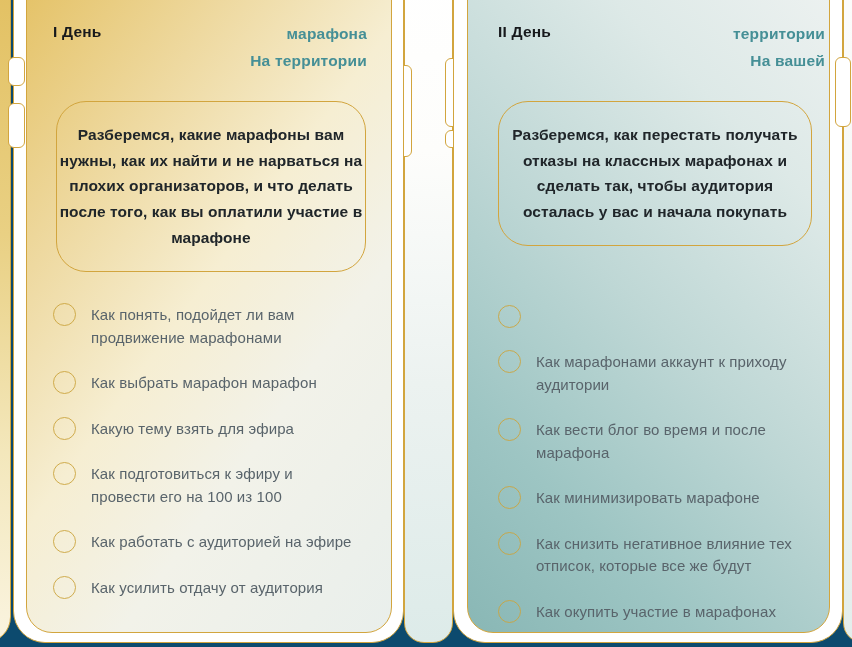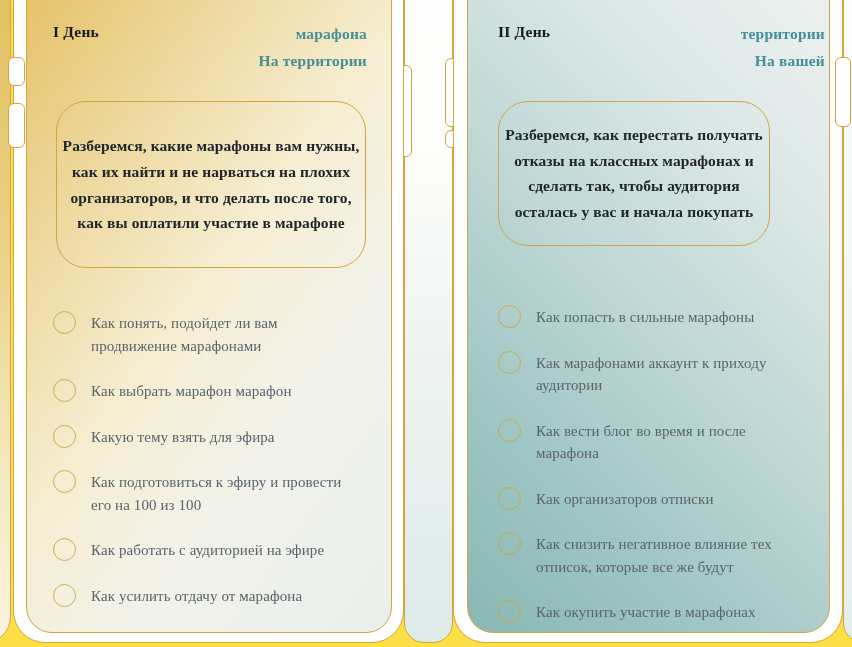--- a/index.html
+++ b/index.html
@@ -1,19 +1,19 @@
 <!DOCTYPE html>
 <html><head>
 <meta charset="utf-8">
 <style>
   html,body{margin:0;padding:0;background:#ffffff;}
   #stage{
     position:relative;width:852px;height:647px;overflow:hidden;
-    background:#fde047;
-    font-family:Liberation Serif, serif;
+    background:#0c4a6e;
+    font-family:Liberation Sans, sans-serif;
   }
   
   .ghost{position:absolute;top:-40px;height:683px;border:1.5px solid #d2a53e;box-sizing:border-box;}
   .ghost-left{left:-62px;width:73px;border-radius:26px;
     background:linear-gradient(180deg,#e2bf5f 0%,#e9d083 40%,#f3e7bb 72%,#faf4e0 100%);}
   .ghost-mid{left:404px;width:49px;border-radius:20px;
     background:linear-gradient(180deg,#ffffff 0%,#fdfdfb 28%,#ecf2f0 62%,#ddebe9 100%);}
   .ghost-right{left:843px;width:80px;border-radius:20px;
     background:linear-gradient(180deg,#fdfdfc 0%,#f1f5f4 55%,#e3eeec 100%);}
   
@@ -34,23 +34,23 @@
     background:linear-gradient(225deg,#eef2f1 0%,#dde9e7 24%,#bed7d5 52%,#9dc5c3 78%,#89b7b5 100%);}
   
   .card-head{position:absolute;top:50px;left:26px;right:24px;display:flex;
     justify-content:space-between;align-items:flex-start;}
   .day-label{font-weight:bold;font-size:15.5px;color:#17191c;letter-spacing:.2px;padding-top:2px;}
   .loc-title{font-weight:bold;font-size:15.5px;color:#458f96;text-align:right;line-height:1.72;letter-spacing:.2px;}
   .summary-box{position:absolute;top:130px;border:1.5px solid #d2a53e;border-radius:30px;
     box-sizing:border-box;padding:20px 0;display:flex;align-items:center;justify-content:center;}
   .summary-box .txt{font-weight:bold;font-size:15.5px;line-height:1.66;color:#20262a;text-align:center;letter-spacing:.1px;}
   .box-1{left:29px;width:310px;min-height:167px;}
-  .box-2{left:30px;width:272px;min-height:140px;}
+  .box-2{left:30px;width:314px;min-height:140px;}
   .items{position:absolute;display:flex;flex-direction:column;gap:23px;}
-  .items-1{left:26px;top:333px;width:310px;margin-top:8px;}
+  .items-1{left:26px;top:333px;width:310px;}
   .items-2{left:30px;top:335px;width:300px;}
   .item{display:flex;align-items:flex-start;}
   .bullet{flex:0 0 auto;width:23px;height:23px;border:1.6px solid rgba(203,164,62,.9);
     border-radius:50%;box-sizing:border-box;margin-top:-1px;}
   .item .txt{margin-left:15px;font-size:15px;line-height:1.5;color:#59646b;max-width:270px;letter-spacing:.1px;}
 </style>
 </head>
 <body>
 
 <div id="stage">
@@ -97,52 +97,51 @@
       <div class="item">
         <span class="bullet"></span>
         <span class="txt">Как подготовиться к эфиру и провести его на 100 из 100</span>
       </div>
       <div class="item">
         <span class="bullet"></span>
         <span class="txt">Как работать с аудиторией на эфире</span>
       </div>
       <div class="item">
         <span class="bullet"></span>
-        <span class="txt">Как усилить отдачу от марафона</span>
+        <span class="txt">Как усилить отдачу от аудитория</span>
       </div>
     </div>
   </div>
 
   <div class="screen screen-2" style="z-index:5;">
     <div class="card-head" style="left:30px;right:4px;">
       <div class="day-label">II День</div>
       <div class="loc-title">
         <div>территории</div>
         <div>На вашей</div>
       </div>
     </div>
     <div class="summary-box box-2">
       <div class="txt">Разберемся, как перестать получать отказы на классных марафонах и сделать так, чтобы аудитория осталась у вас и начала покупать</div>
     </div>
     <div class="items items-2">
       <div class="item">
         <span class="bullet"></span>
-        <span class="txt">Как попасть в сильные марафоны</span>
       </div>
       <div class="item">
         <span class="bullet"></span>
         <span class="txt">Как марафонами аккаунт к приходу аудитории</span>
       </div>
       <div class="item">
         <span class="bullet"></span>
         <span class="txt">Как вести блог во время и после марафона</span>
       </div>
       <div class="item">
         <span class="bullet"></span>
-        <span class="txt">Как организаторов отписки</span>
+        <span class="txt">Как минимизировать марафоне</span>
       </div>
       <div class="item">
         <span class="bullet"></span>
         <span class="txt">Как снизить негативное влияние тех отписок, которые все же будут</span>
       </div>
       <div class="item">
         <span class="bullet"></span>
         <span class="txt">Как окупить участие в марафонах</span>
       </div>
     </div>

